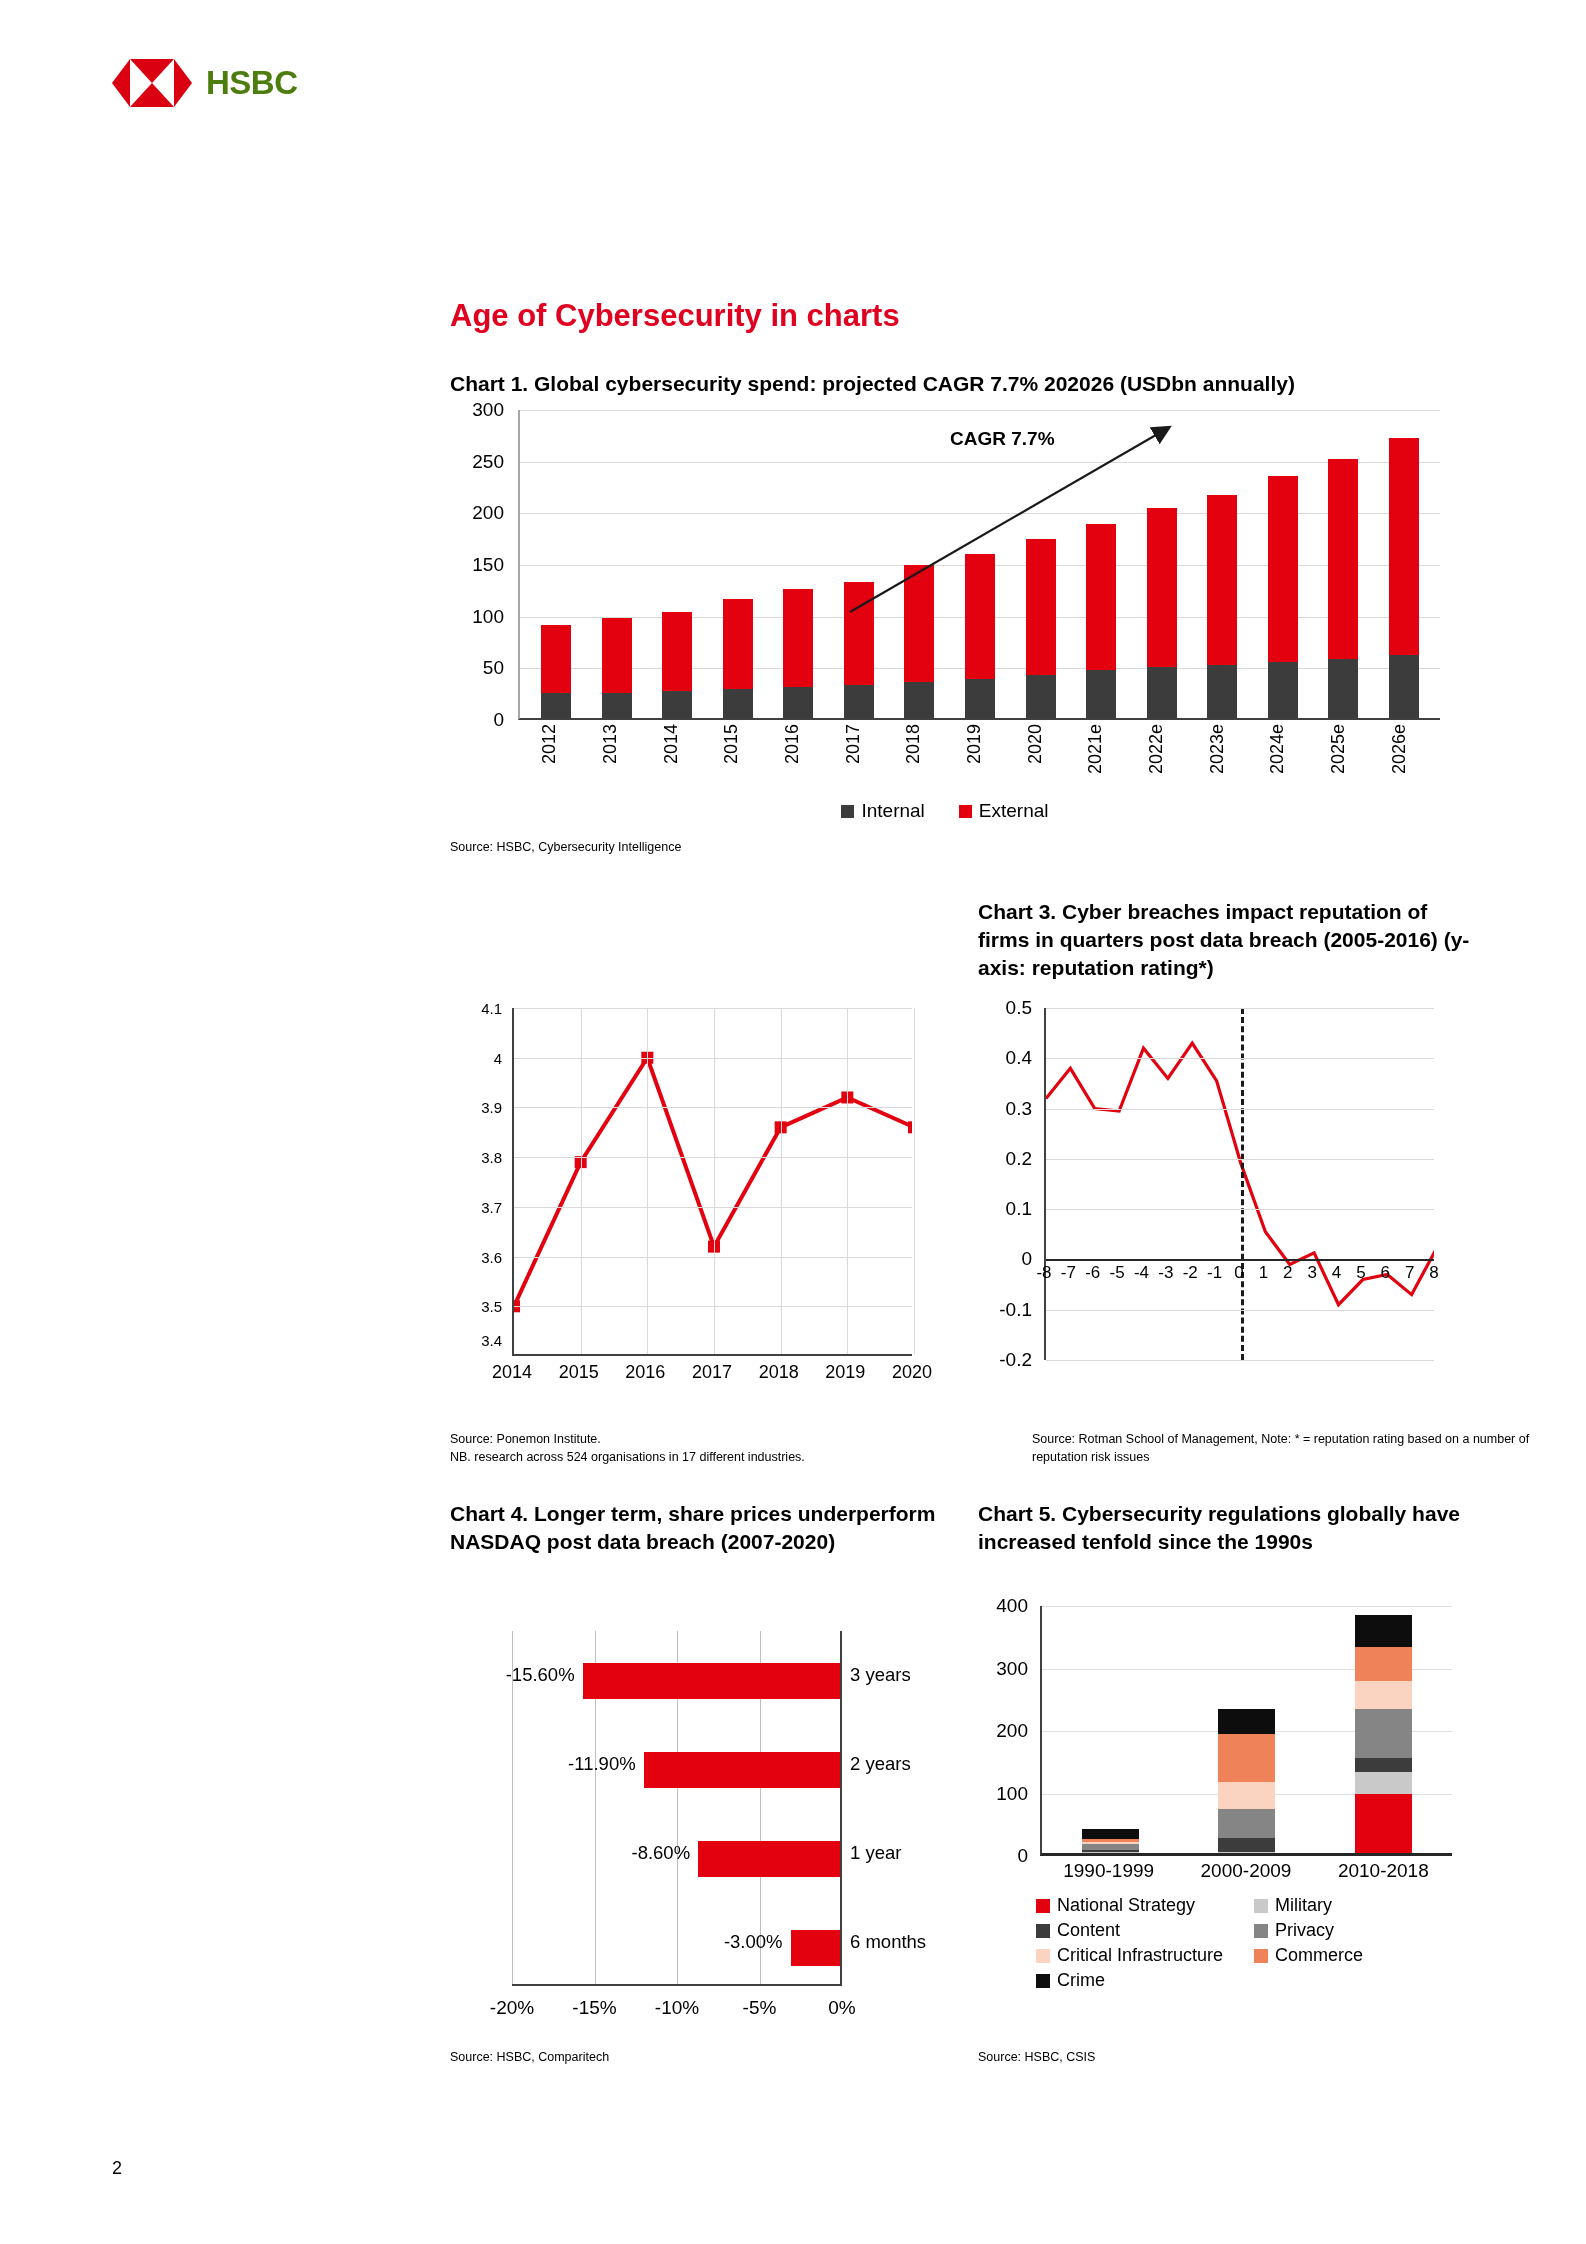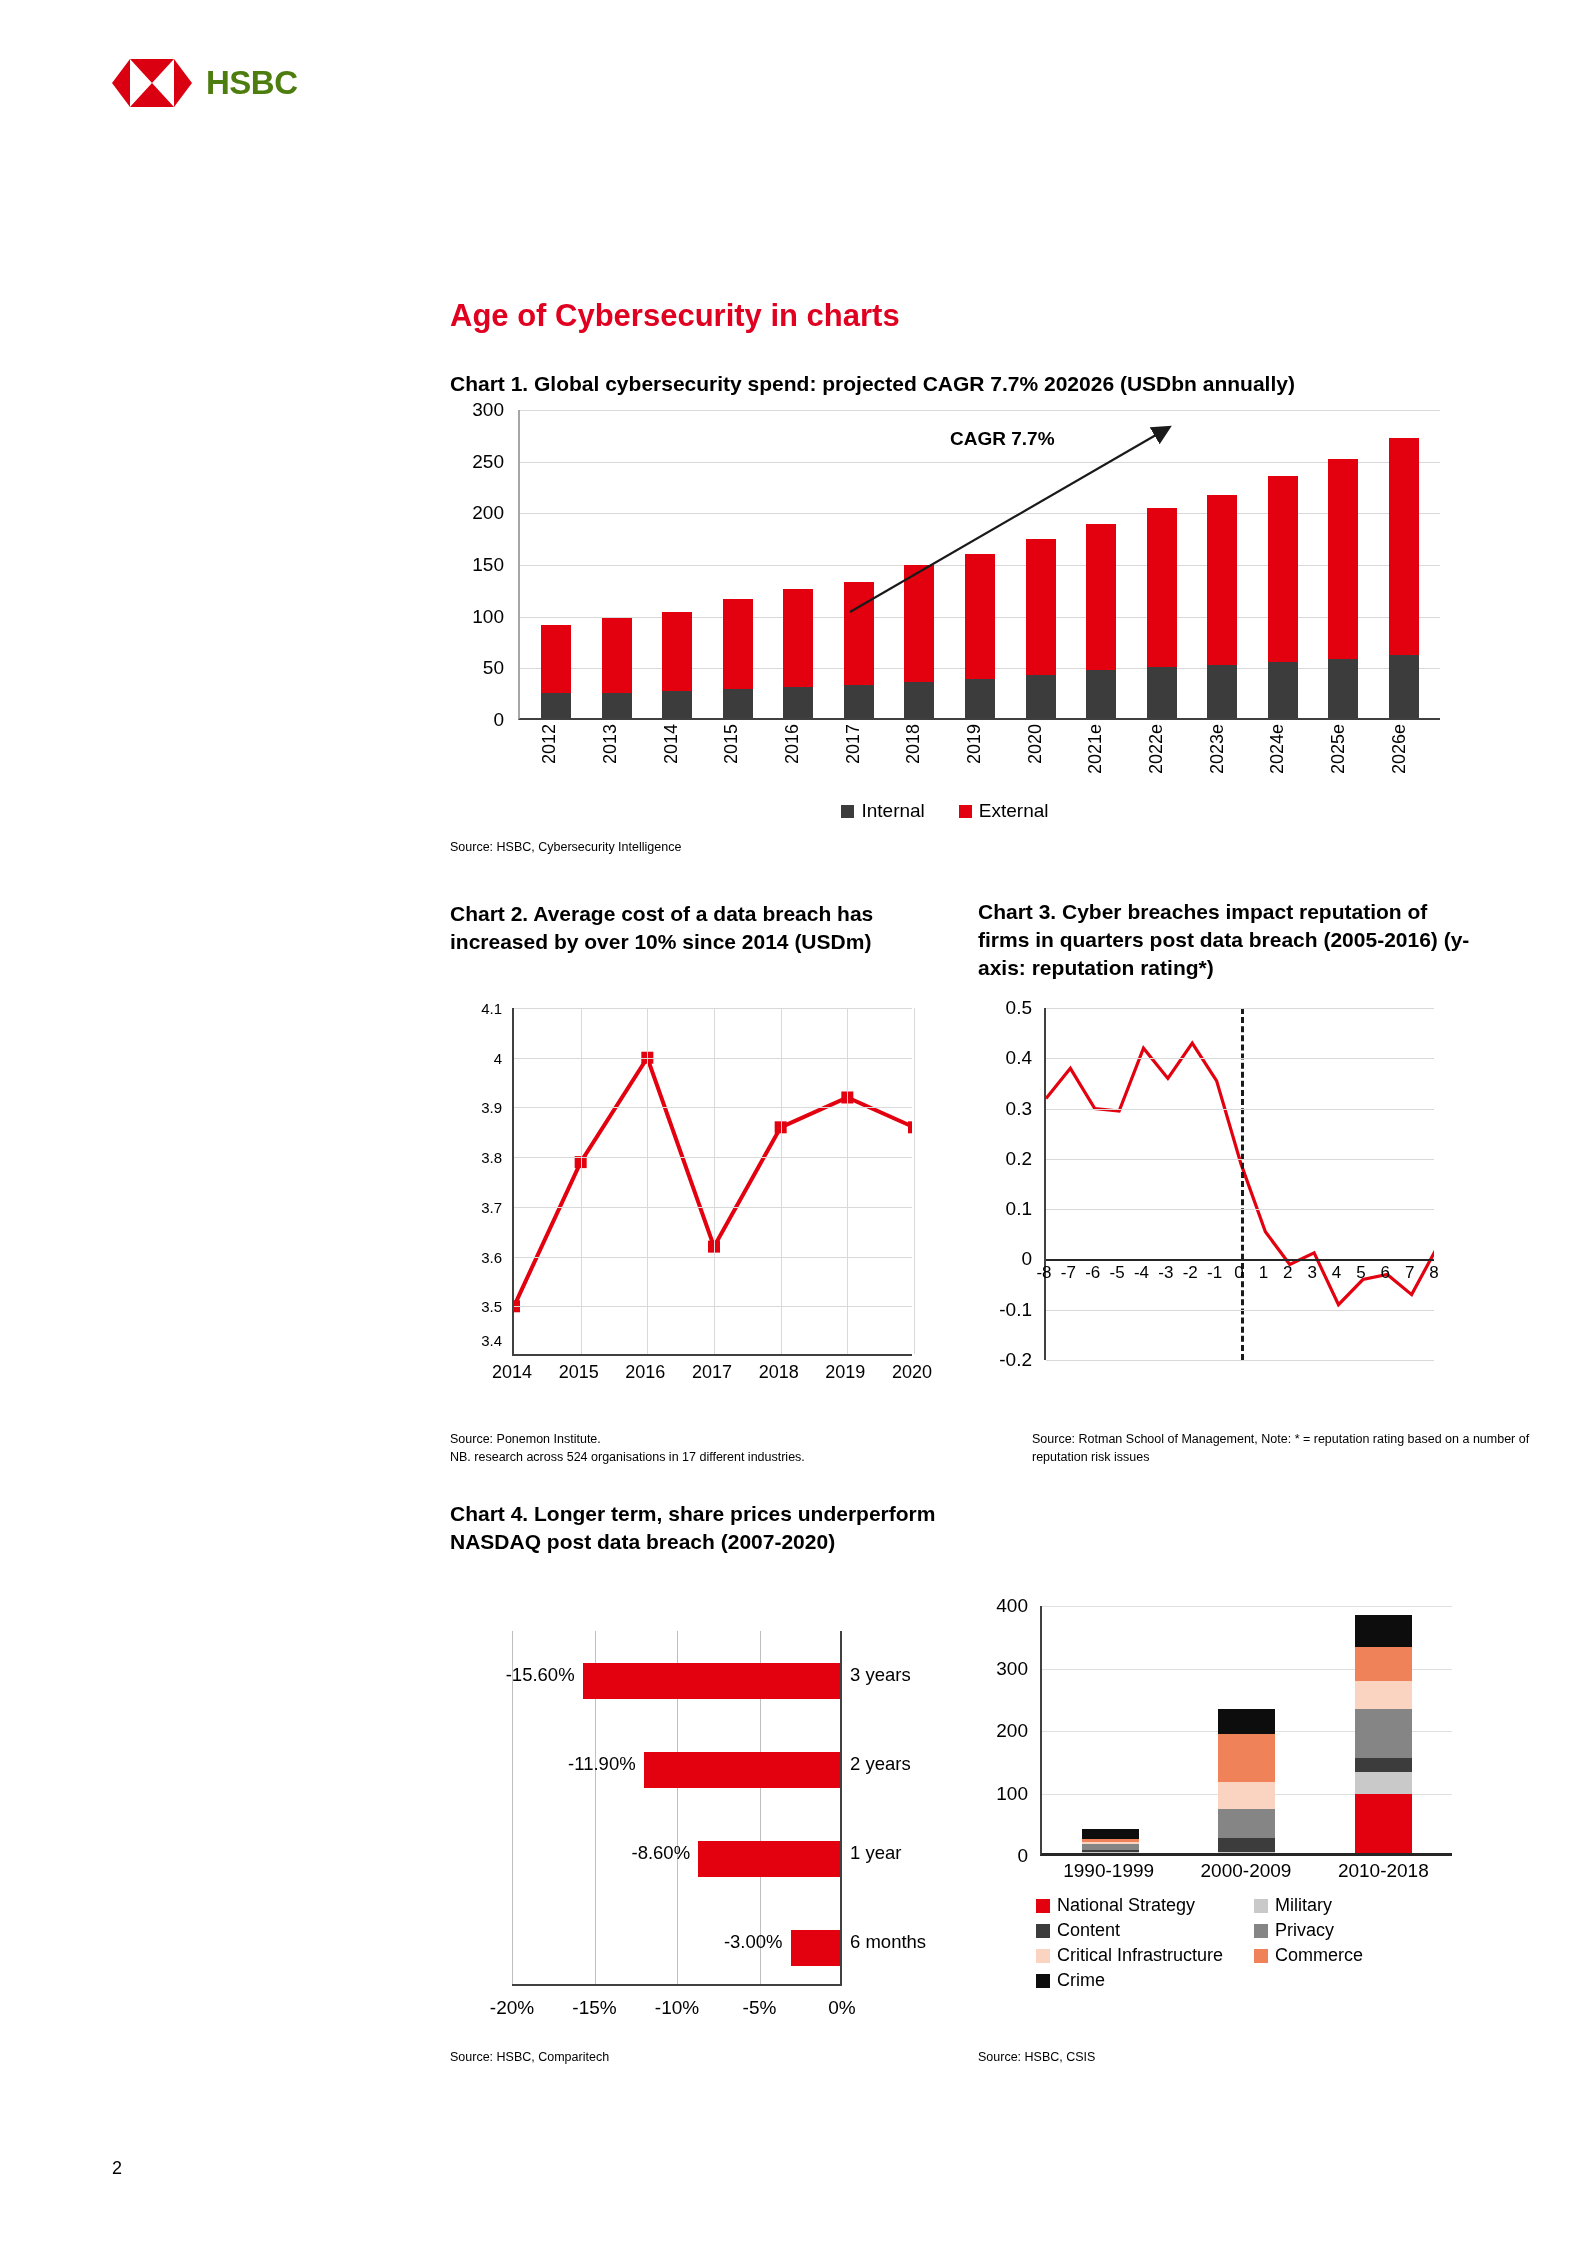--- a/index.html
+++ b/index.html
@@ -312,21 +312,20 @@
         <span class="legend-swatch" style="background: rgb(60, 60, 60);"></span>
         <span>Internal</span>
       </div>
       <div class="legend-item">
         <span class="legend-swatch" style="background: rgb(227, 0, 15);"></span>
         <span>External</span>
       </div>
     </div>
   <div class="src-note" id="chart1-source">Source: HSBC, Cybersecurity Intelligence</div>
 
-  <div class="chart-title" id="chart2-title">Chart 2. Average cost of a data breach has increased by over 10% since 2014 (USDm)</div>
   <div id="chart2-area">
     <div class="c2-ylabels" id="c2-ylabels">
         <div class="c2-ylabel" style="top: 332px;">3.4</div>
         <div class="c2-ylabel" style="top: 298.286px;">3.5</div>
         <div class="c2-ylabel" style="top: 248.571px;">3.6</div>
         <div class="c2-ylabel" style="top: 198.857px;">3.7</div>
         <div class="c2-ylabel" style="top: 149.143px;">3.8</div>
         <div class="c2-ylabel" style="top: 99.4286px;">3.9</div>
         <div class="c2-ylabel" style="top: 49.7143px;">4</div>
         <div class="c2-ylabel" style="top: 0px;">4.1</div>
@@ -444,20 +443,21 @@
     <div class="c4-xlabels" id="c4-xlabels">
         <div class="c4-xlabel" style="left: 0px;">-20%</div>
         <div class="c4-xlabel" style="left: 82.5px;">-15%</div>
         <div class="c4-xlabel" style="left: 165px;">-10%</div>
         <div class="c4-xlabel" style="left: 247.5px;">-5%</div>
         <div class="c4-xlabel" style="left: 330px;">0%</div>
       </div>
   </div>
   <div class="src-note" id="chart4-source">Source: HSBC, Comparitech</div>
 
+  <div class="chart-title" id="chart5-title">Chart 5. Cybersecurity regulations globally have increased tenfold since the 1990s</div>
   <div id="chart5-area">
     <div class="c5-ylabels" id="c5-ylabels">
         <div class="c5-ylabel" style="top: 250px;">0</div>
         <div class="c5-ylabel" style="top: 187.5px;">100</div>
         <div class="c5-ylabel" style="top: 125px;">200</div>
         <div class="c5-ylabel" style="top: 62.5px;">300</div>
         <div class="c5-ylabel" style="top: 0px;">400</div>
       </div>
     <div class="c5-plot" id="c5-plot">
         <div class="c5-grid" style="top: 0px;"></div>

